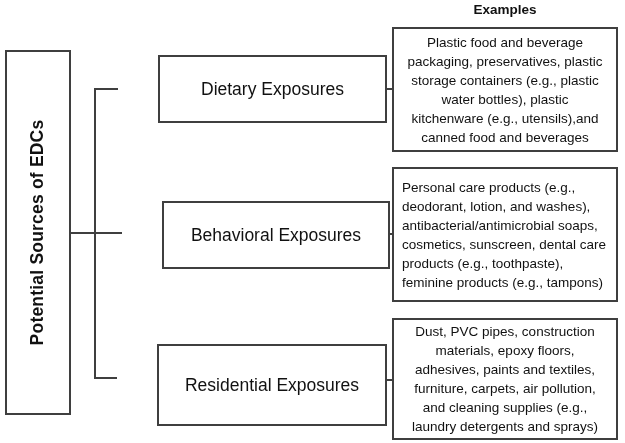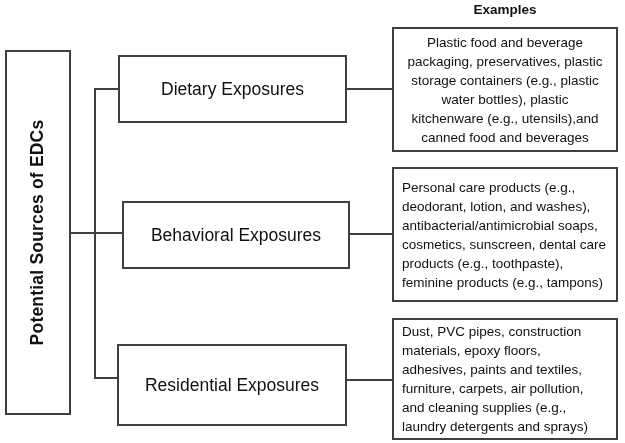--- a/index.html
+++ b/index.html
@@ -42,38 +42,38 @@
     font-size: 13.5px;
   }
   .source-box { left: 5px; top: 50px; width: 66px; height: 365px; }
   .source-label {
     transform: rotate(-90deg);
     white-space: nowrap;
     font-weight: bold;
     font-size: 17.5px;
     letter-spacing: 0.2px;
   }
-  .cat-box { font-size: 17.5px; text-align: center; }
+  .cat-box { font-size: 17.5px; text-align: center; margin-left: 40px; }
   .cat-dietary     { left: 118px; top: 55px;  width: 229px; height: 68px; }
   .cat-behavioral  { left: 122px; top: 201px; width: 228px; height: 68px; }
   .cat-residential { left: 117px; top: 344px; width: 230px; height: 82px; }
   .ex-box {
     left: 392px;
     width: 226px;
     font-size: 13.5px;
     line-height: 19px;
     padding: 2px 8px;
   }
   .ex-text { white-space: pre-line; width: 100%; }
   .ex-dietary     { top: 27px;  height: 125px; }
   .ex-dietary .ex-text { text-align: center; }
   .ex-behavioral  { top: 167px; height: 135px; }
   .ex-behavioral .ex-text { text-align: left; }
   .ex-residential { top: 318px; height: 122px; }
-  .ex-residential .ex-text { text-align: left; }
+  .ex-residential .ex-text { text-align: center; }
 
   
   .stem            { left: 70px;  top: 232px; width: 52px;  height: 2px; }
   .trunk           { left: 94px;  top: 88px;  width: 2px;   height: 291px; }
   .branch-top      { left: 96px;  top: 88px;  width: 22px;  height: 2px; }
   .branch-bottom   { left: 96px;  top: 377px; width: 21px;  height: 2px; }
   .conn-dietary     { left: 345px; top: 88px;  width: 47px; height: 2px; }
   .conn-behavioral  { left: 348px; top: 233px; width: 44px; height: 2px; }
   .conn-residential { left: 345px; top: 379px; width: 47px; height: 2px; }
 </style>

